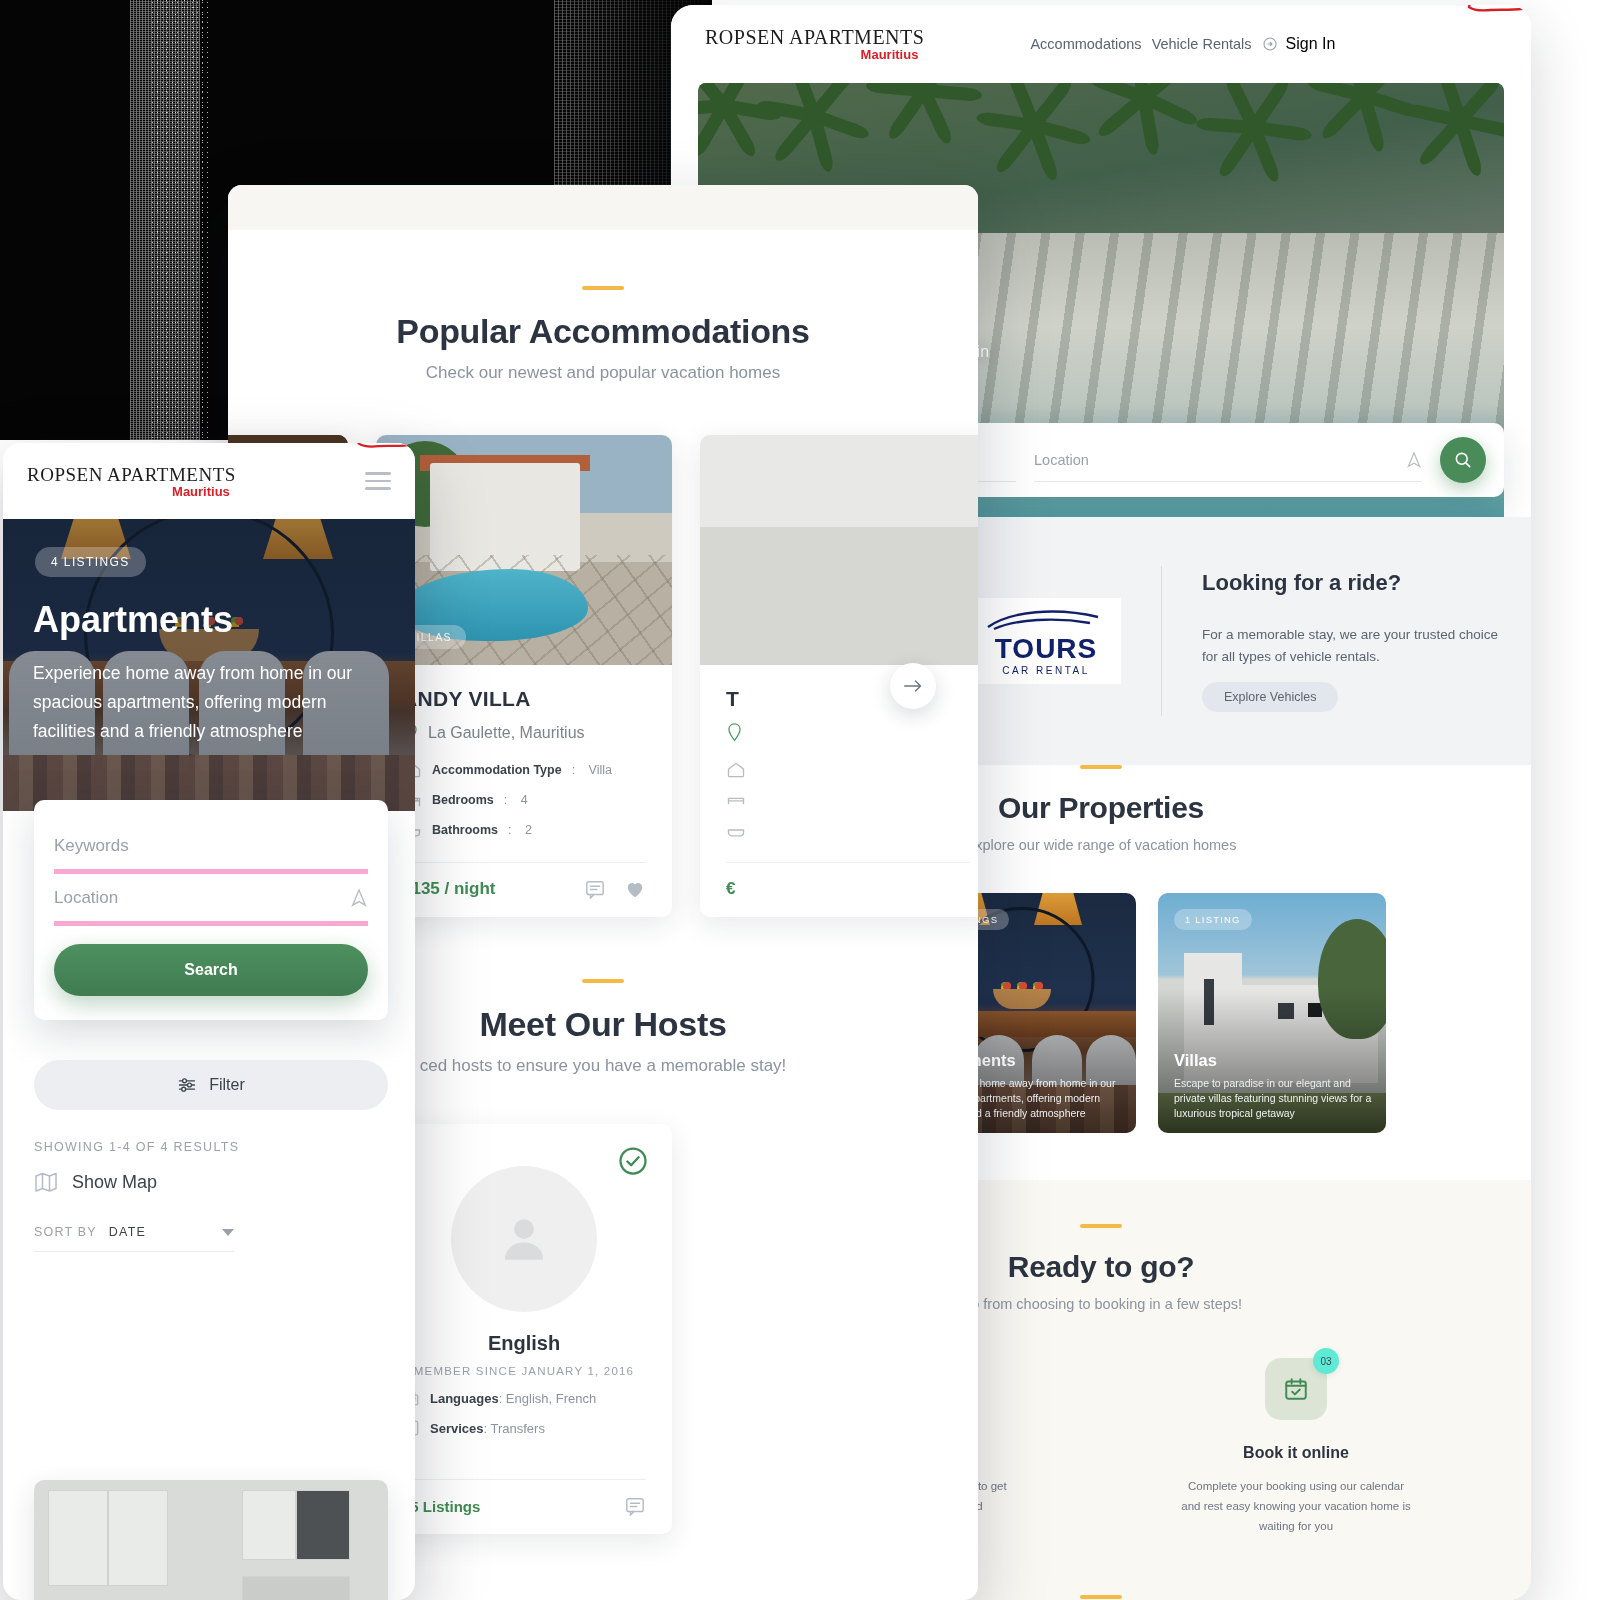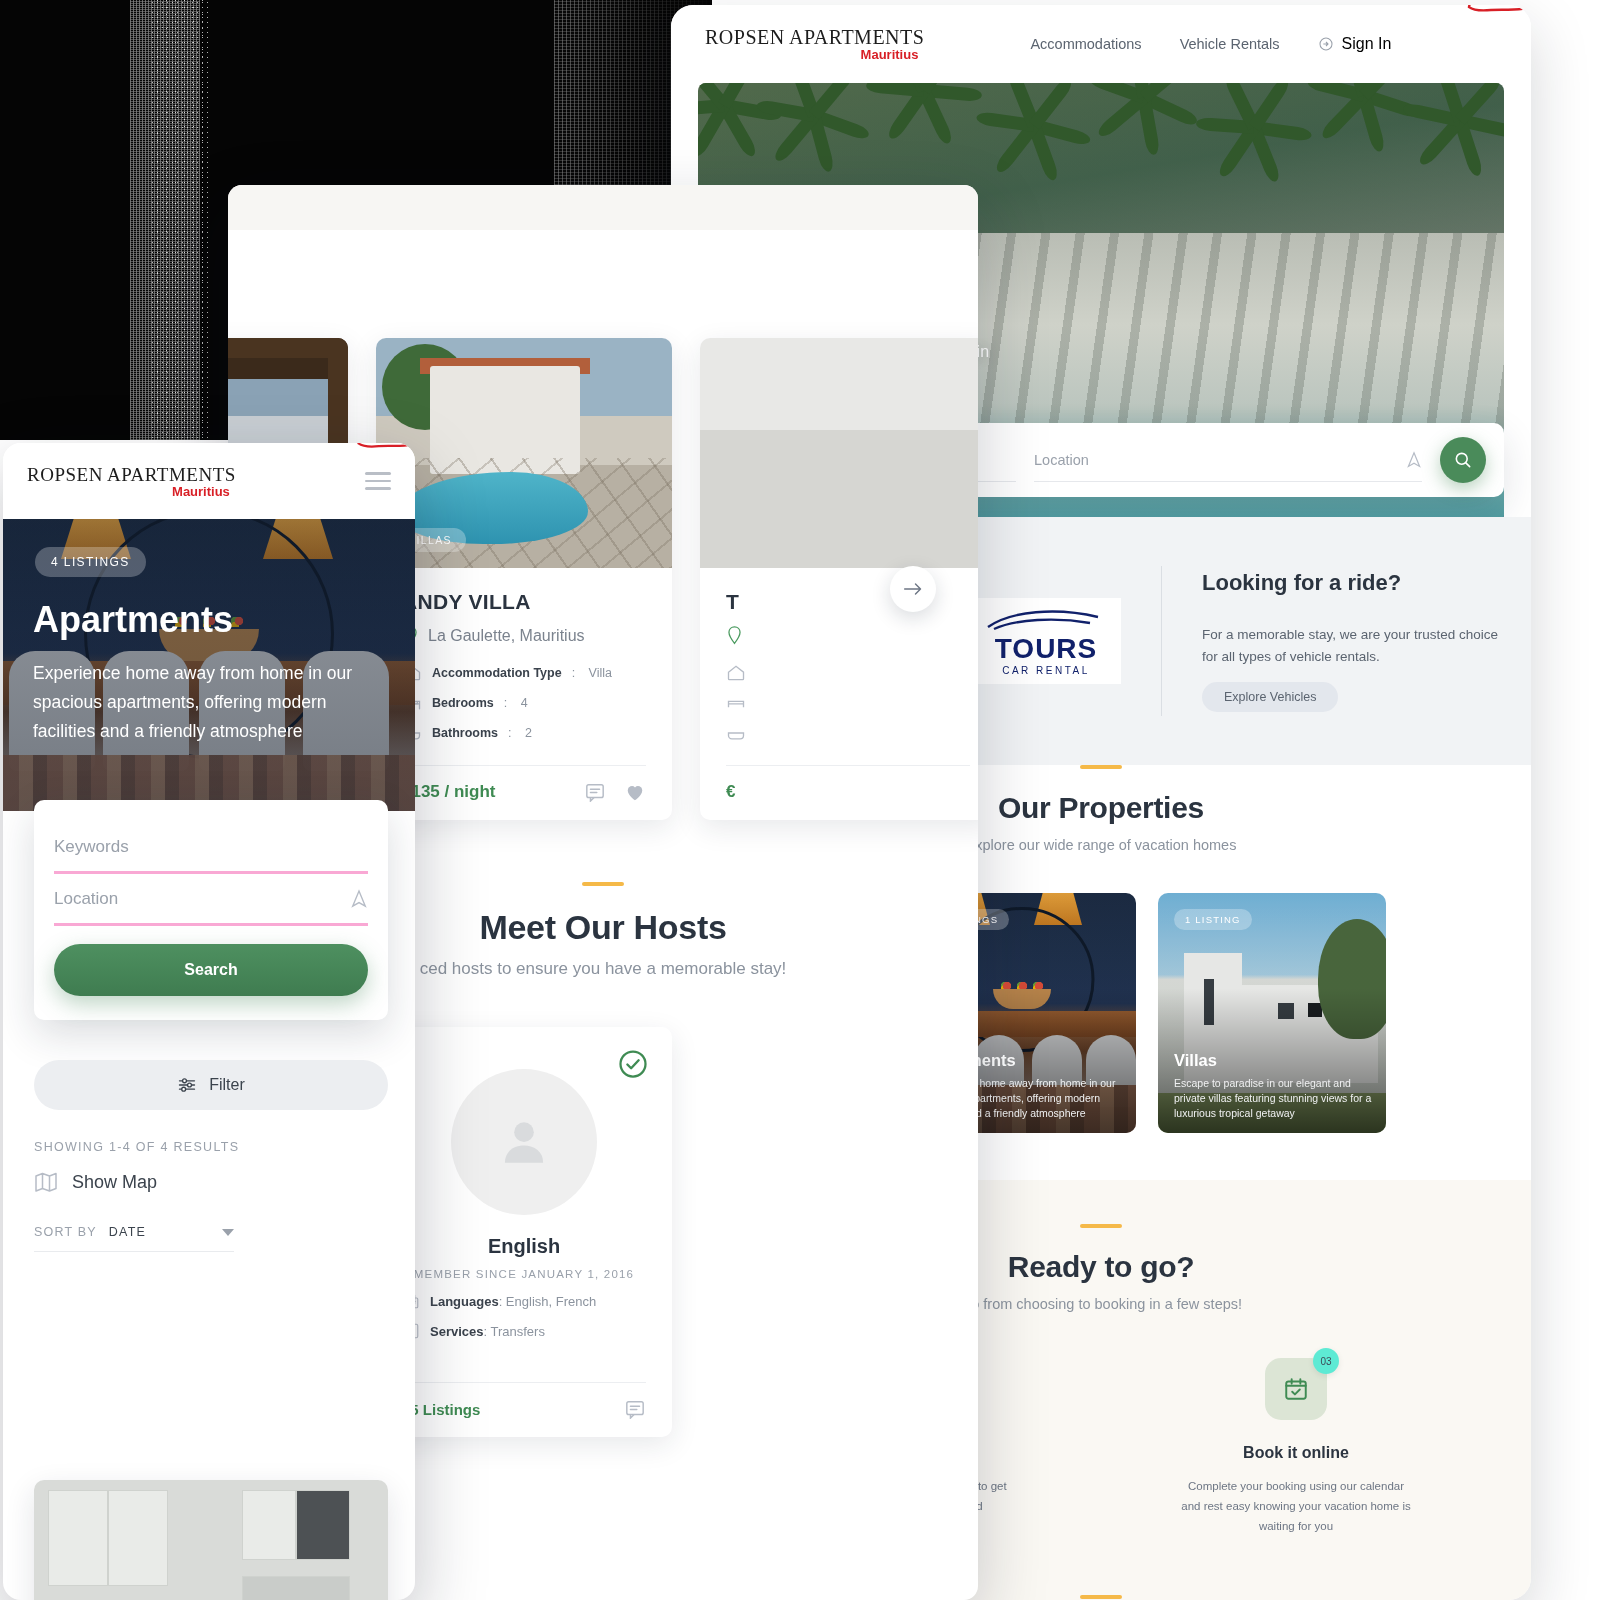--- a/index.html
+++ b/index.html
@@ -54,21 +54,21 @@
     box-shadow: 0 22px 60px rgba(20,25,40,.18);
     background:#fff;
   }
   .r-nav {
     height:78px; display:flex; align-items:center; padding:0 34px; gap:36px; background:#fff;
   }
   .logo { display:flex; flex-direction:column; align-items:flex-start; }
   .logo-main { font-family:"Liberation Serif", serif; font-size:20px; letter-spacing:.5px; color:#1d1d1d; white-space:nowrap; position:relative; }
   .logo-sub { font-size:13px; font-weight:bold; color:#d81f26; align-self:flex-end; margin-top:-2px; margin-right:6px;}
   .logo-map { position:absolute; right:-4px; top:-18px; }
-  .r-links { display:flex; align-items:center; gap:38px; margin-left:70px; }
+  .r-links { display:flex; align-items:center; gap:10px; margin-left:70px; }
   .r-links a { font-size:14.5px; color:#5b6470; text-decoration:none; }
   .signin { display:flex; align-items:center; gap:8px; }
 
   .r-hero {
     position:relative; margin:0 27px; height:440px; border-radius:8px; overflow:hidden;
     background:
       linear-gradient(180deg, rgba(25,45,35,.35), rgba(25,45,35,.30)),
       linear-gradient(170deg,#6f8a60 0%,#567a5f 28%,#8d9a8b 52%,#a8b3ae 68%,#7c9b9a 86%,#2e6a74 100%);
   }
   .palms { position:absolute; left:0; top:0; width:100%; height:190px; overflow:hidden; }
@@ -204,21 +204,21 @@
     box-shadow:0 26px 70px rgba(20,25,40,.26);
   }
   .m-nav { height:76px; display:flex; align-items:center; justify-content:space-between; padding:0 24px; background:#fff;}
   .burger span { display:block; width:26px; height:2.5px; background:#b9bec6; margin:5px 0; border-radius:2px;}
   .m-hero { position:relative; height:292px; overflow:hidden; }
   .m-hero .ovl { position:absolute; inset:0; background:linear-gradient(180deg, rgba(15,25,40,.34), rgba(15,25,40,.50)); }
   .m-badge { position:absolute; left:32px; top:28px; background:rgba(255,255,255,.26); color:#fff; font-size:12px; letter-spacing:1.4px; padding:8px 16px; border-radius:16px;}
   .m-h1 { position:absolute; left:30px; top:80px; color:#fff; font-size:36px; font-weight:bold; }
   .m-p { position:absolute; left:30px; top:140px; width:350px; color:#fff; font-size:17.5px; line-height:29px; }
   .m-searchcard { position:absolute; left:31px; top:357px; width:354px; background:#fff; border-radius:10px; box-shadow:0 14px 40px rgba(25,35,55,.16); padding:22px 20px 24px; }
-  .m-field { border-bottom:3px solid #f9a8d4; height:52px; display:flex; align-items:center; justify-content:space-between;}
+  .m-field { border-bottom:5px solid #f9a8d4; height:52px; display:flex; align-items:center; justify-content:space-between;}
   .m-field .ph { font-size:17px; color:#9aa1ab; }
   .m-searchbtn { margin-top:18px; height:52px; border-radius:26px; background:linear-gradient(180deg,#4e9060,#3f7c50); color:#fff; font-size:16px; font-weight:bold; display:flex; align-items:center; justify-content:center; box-shadow:0 8px 22px rgba(70,135,88,.35);}
   .m-filter { position:absolute; left:31px; top:617px; width:354px; height:50px; border-radius:25px; background:#eceef1; display:flex; align-items:center; justify-content:center; gap:12px; color:#3b434d; font-size:16px;}
   .m-showing { position:absolute; left:31px; top:697px; font-size:12.5px; letter-spacing:1.3px; color:#9aa1ab;}
   .m-map { position:absolute; left:31px; top:728px; display:flex; align-items:center; gap:14px; font-size:18px; color:#3b434d;}
   .m-sort { position:absolute; left:31px; top:782px; width:200px; display:flex; align-items:center; gap:12px; border-bottom:1px solid #e9ebee; padding-bottom:12px; }
   .m-sort .lbl { font-size:12.5px; letter-spacing:1.2px; color:#9aa1ab;}
   .m-sort .val { font-size:12.5px; letter-spacing:1.2px; color:#3b434d;}
   .m-sort .caret { margin-left:auto; width:0;height:0;border-left:6px solid transparent;border-right:6px solid transparent;border-top:7px solid #9aa1ab;}
   .m-listing { position:absolute; left:31px; top:1037px; width:354px; height:250px; border-radius:10px; overflow:hidden; box-shadow:0 10px 30px rgba(25,35,55,.12); }
@@ -470,20 +470,25 @@
         </div>
       </div>
       <div class="r-bottomrule"></div>
     </div>
   </div>
 
   <div class="panel" id="panel-center">
     <div class="c-topbar"></div>
 
     <div class="c-sec">
+      <div class="sec-head">
+        <div class="sec-rule"></div>
+        <div class="sec-title" style="font-size:34px">Popular Accommodations</div>
+        <div class="sec-sub" style="font-size:17px">Check our newest and popular vacation homes</div>
+      </div>
 
       <div class="cards-row">
 
         <div class="lcard" style="margin-left:-236px;">
           <div class="lcard-img">
             <div class="img-ocean"></div>
               <div class="frame" style="position:absolute;inset:0;border:20px solid #4a3420;"></div>
           </div>
           <div class="lcard-body">
             <div class="lc-title">ak</div>

